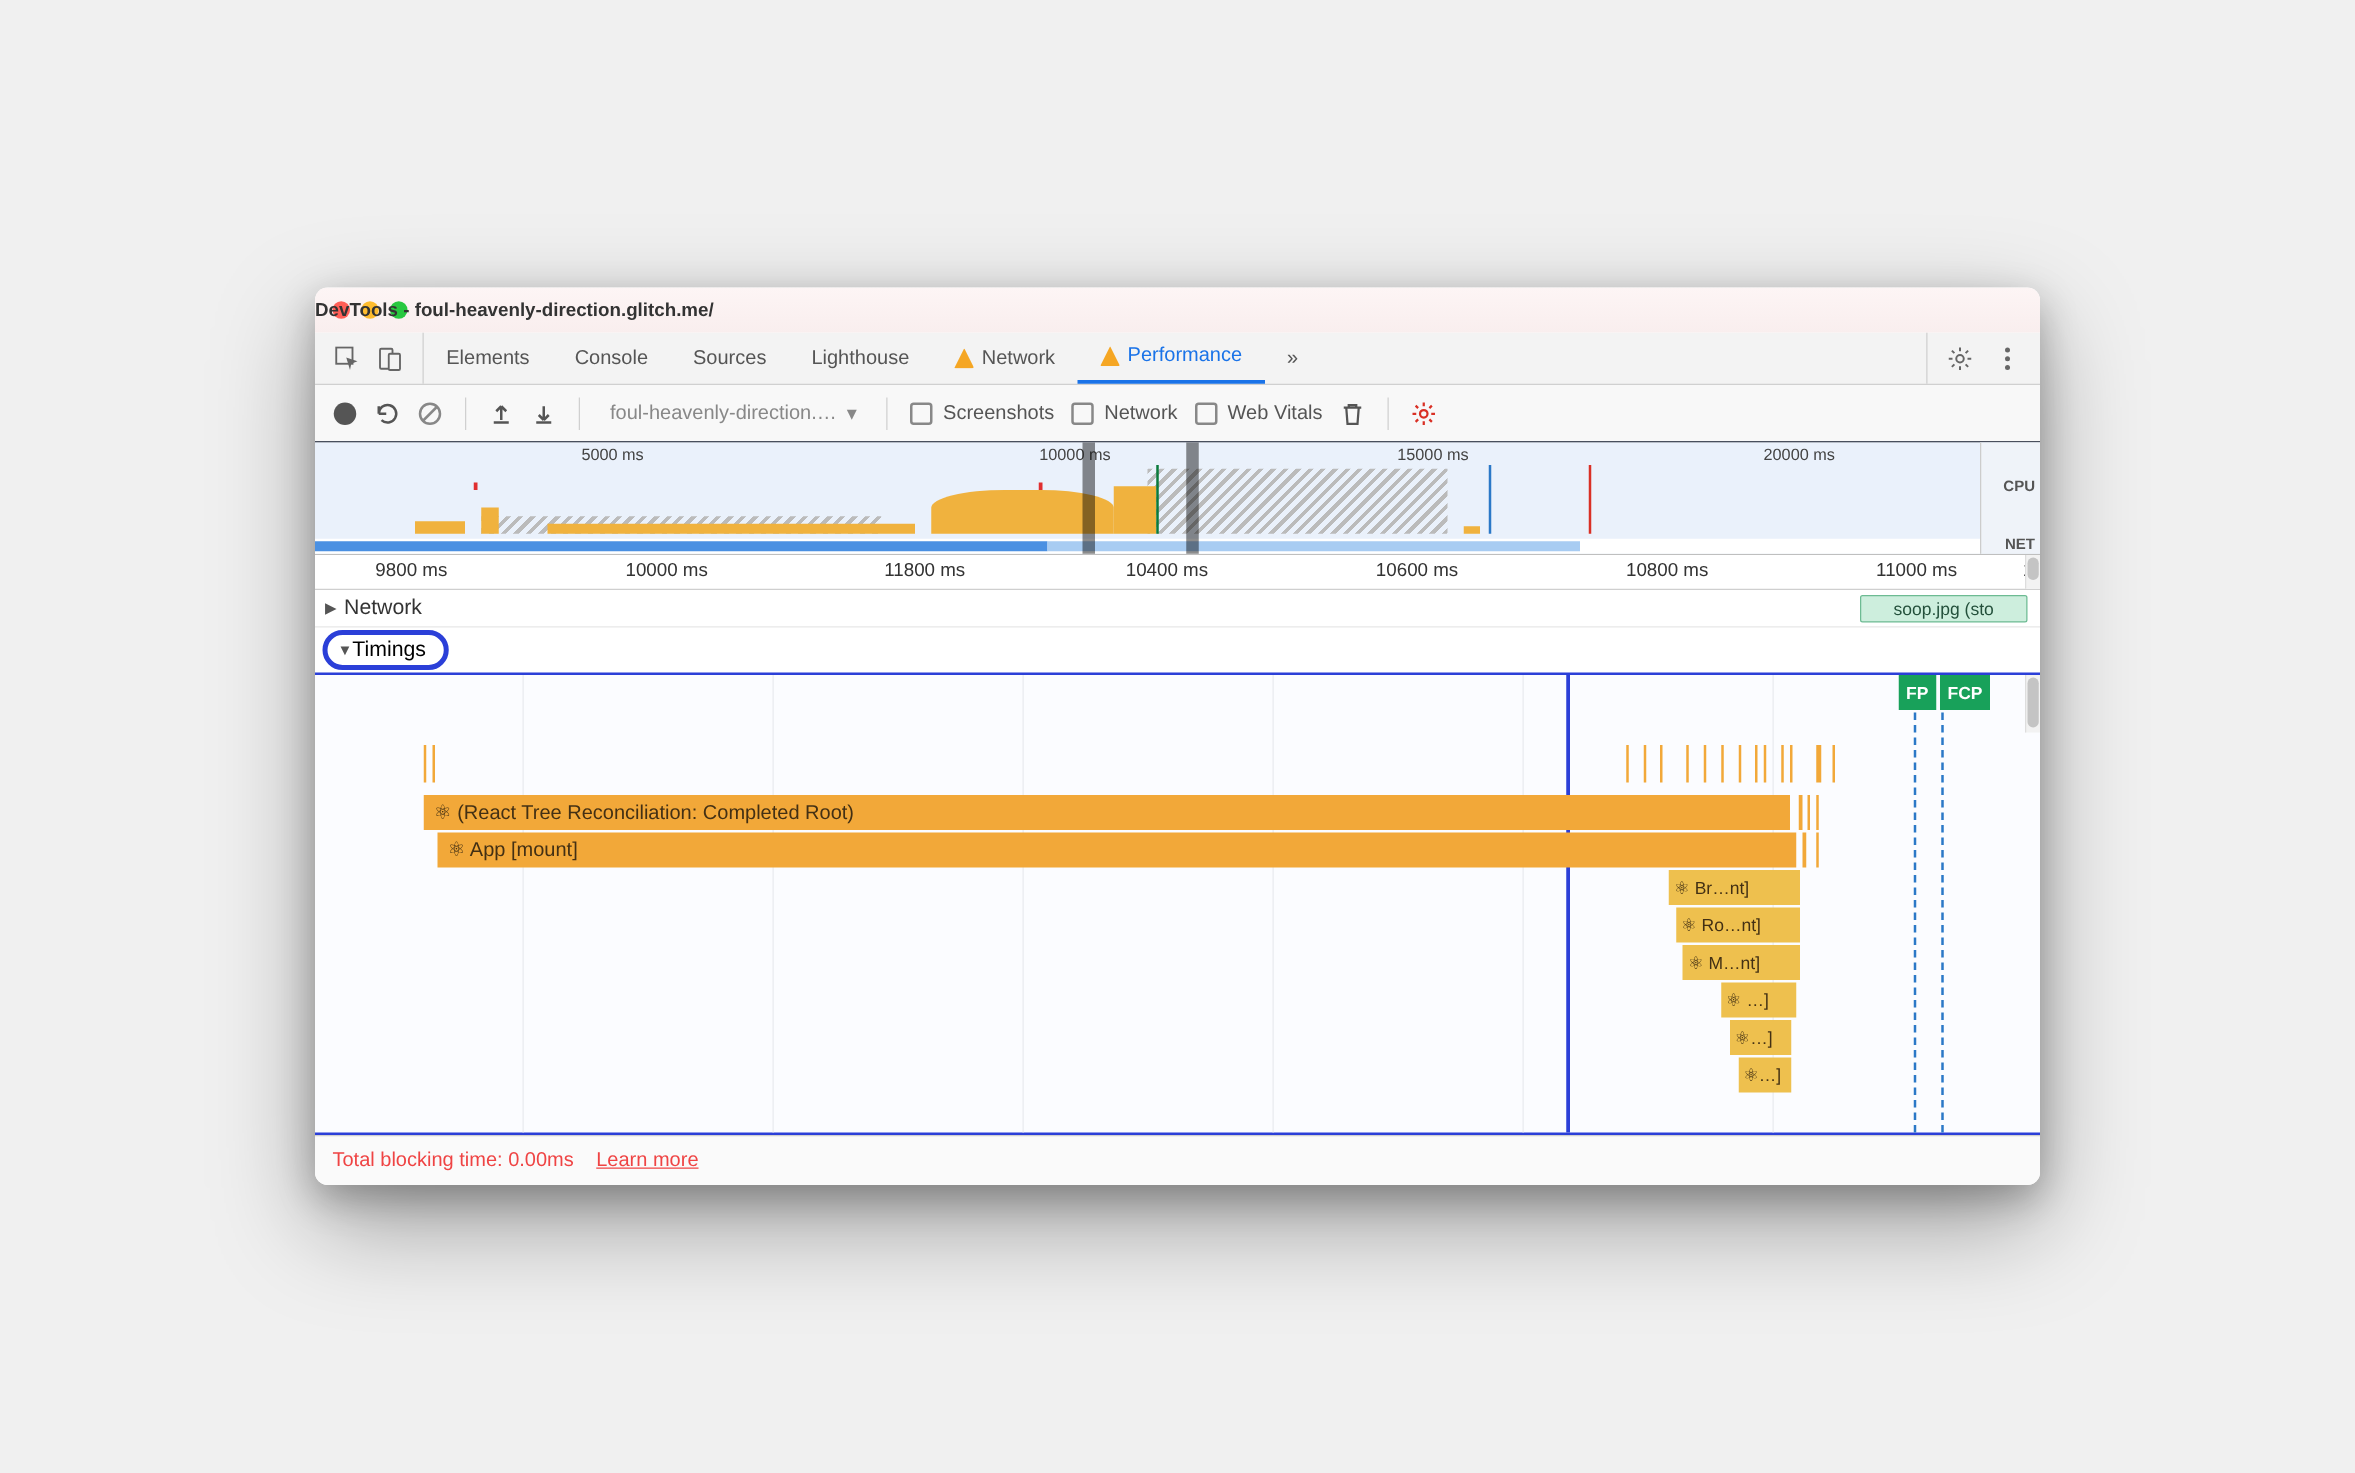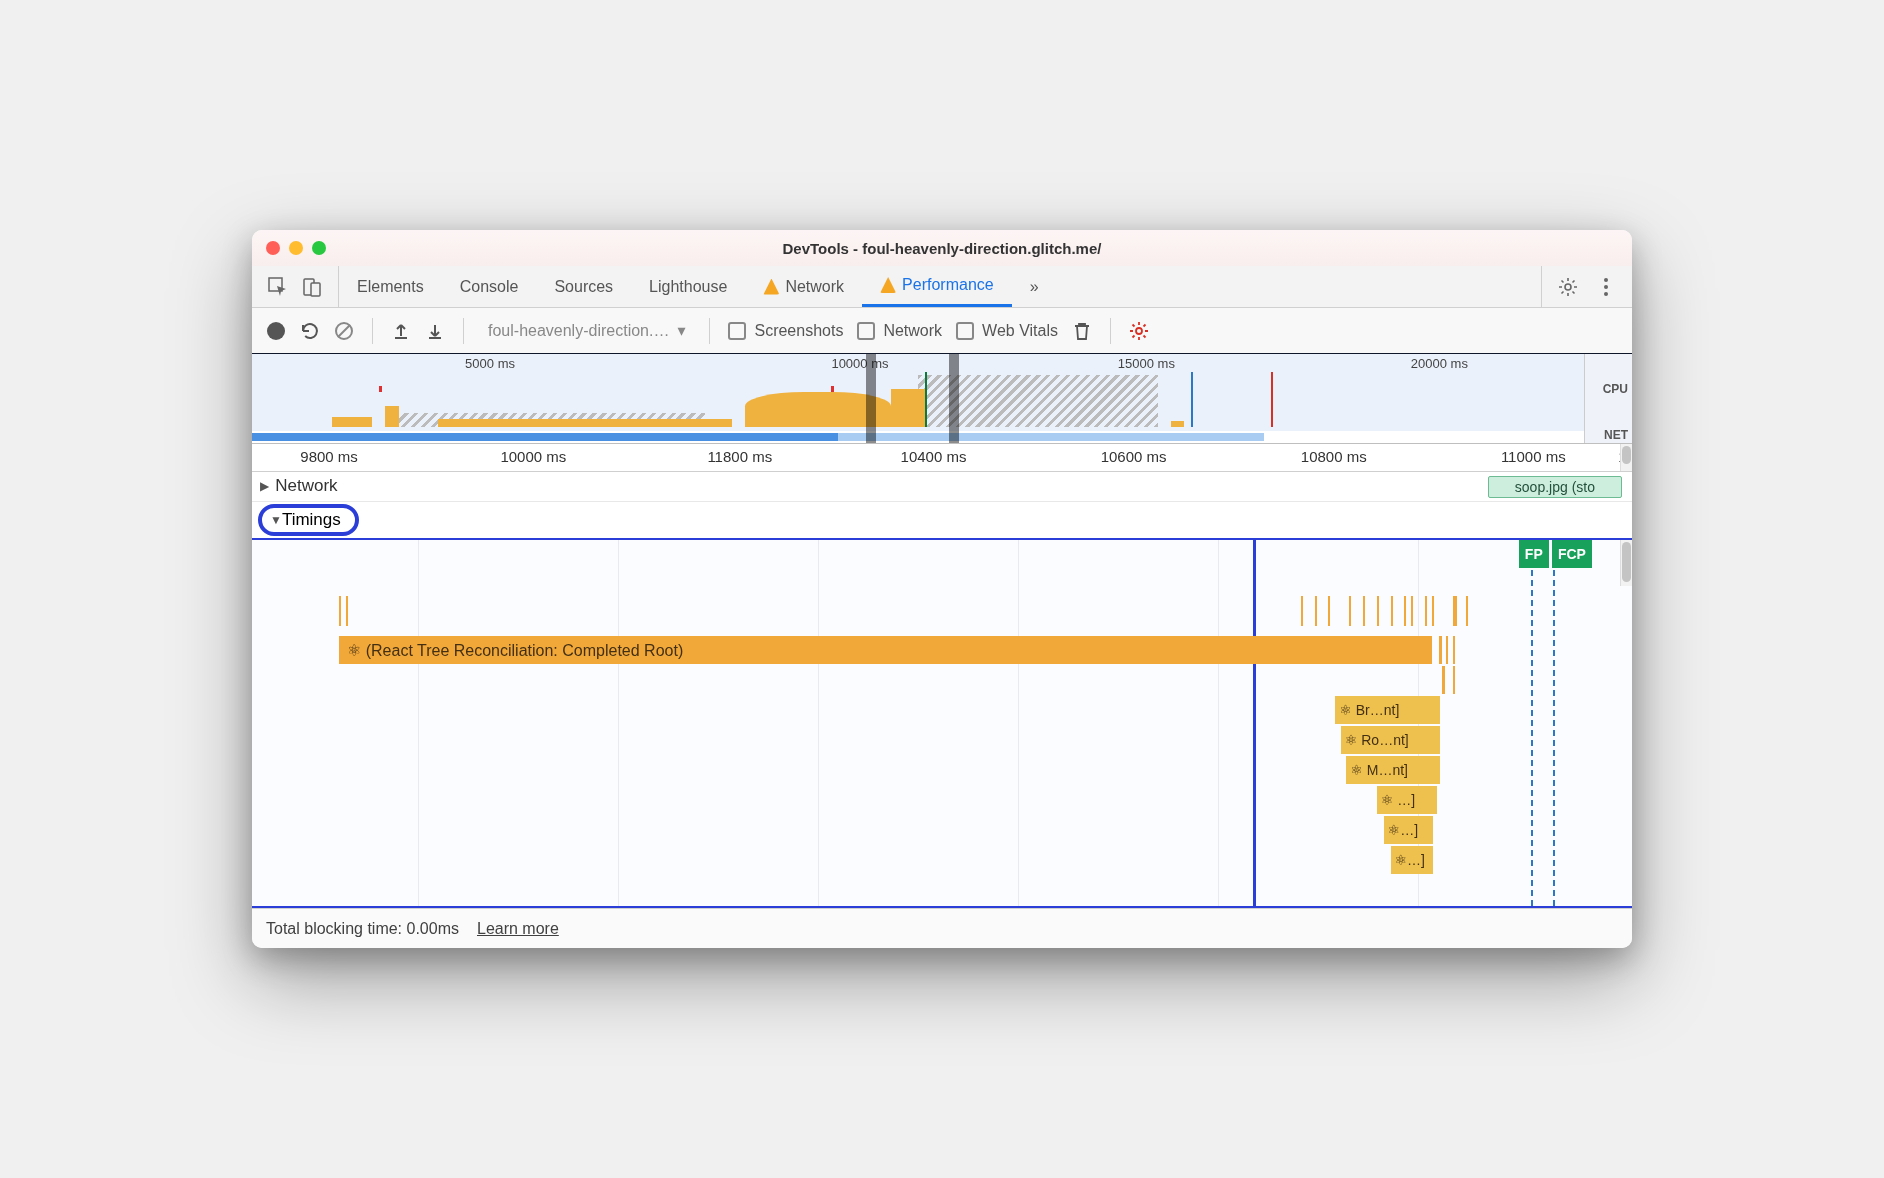--- a/index.html
+++ b/index.html
@@ -26,21 +26,21 @@
   align-items: center;
   position: relative;
   padding: 0 14px;
 }
 .traffic { display: flex; gap: 9px; }
 .dot { width: 14px; height: 14px; border-radius: 50%; }
 .dot.red { background: #ff5f57; }
 .dot.yellow { background: #febc2e; }
 .dot.green { background: #28c840; }
 .title {
-  position: absolute; left: 0; right: 0; text-align: center;
+  position: absolute; left: 0; right: 0; 
   font-size: 15px; font-weight: 600; color: #333; pointer-events: none;
 }
 .tabs {
   display: flex; align-items: center;
   height: 42px; border-bottom: 1px solid #d0d0d0;
   background: #f3f3f3; font-size: 16px; color: #555;
 }
 .tabs .inspect-group {
   display: flex; align-items: center; gap: 14px;
   padding: 0 16px; border-right: 1px solid #d0d0d0; height: 100%;
@@ -116,21 +116,21 @@
 .flame-bar { position:absolute; height:28px; background:#f2a839; display:flex; align-items:center; padding:0 8px; font-size:16px; color:#433014; white-space:nowrap; overflow:hidden; }
 .flame-bar.small { font-size:14px; padding:0 4px; }
 .flame-bar.mini { background:#eec04e; }
 .marker { position:absolute; top:0; height:28px; background:#18a15a; color:#fff; font-size:14px; font-weight:600; display:flex; align-items:center; padding:0 6px; }
 .dash { position:absolute; top:0; bottom:0; width:0; border-left:2px dashed #2b78c7; }
 .sel-vline { position:absolute; top:0; bottom:0; width:3px; background:#2b3fd8; }
 .thin-bar { position:absolute; width:2px; background:#f2a839; }
 .footer {
   height: 40px; border-top:1px solid #d0d0d0;
   display:flex; align-items:center; gap: 18px;
-  padding: 0 14px; font-size:16px; color:#404040; background:#fafafa;
+  padding: 0 14px; font-size:16px; color:#ef4444; background:#fafafa;
 }
 .footer .link { text-decoration: underline; cursor:pointer; }
 svg { display:block; }
 </style>
 </head>
 <body>
 
 <div class="window">
 
   <div class="titlebar">
@@ -353,20 +353,21 @@
       <div class="thin-bar" style="left:81.5%; top:56px; height:30px"></div>
       <div class="thin-bar" style="left:82.5%; top:56px; height:30px"></div>
       <div class="thin-bar" style="left:83.5%; top:56px; height:30px"></div>
       <div class="thin-bar" style="left:84%; top:56px; height:30px"></div>
       <div class="thin-bar" style="left:85%; top:56px; height:30px"></div>
       <div class="thin-bar" style="left:85.5%; top:56px; height:30px"></div>
       <div class="thin-bar" style="left:87%; top:56px; height:30px; width:4px"></div>
       <div class="thin-bar" style="left:88%; top:56px; height:30px"></div>
 
       <div class="flame-bar" style="left:6.3%; width:79.2%; top:96px">⚛ (React Tree Reconciliation: Completed Root)</div>
+      <div class="flame-bar" style="left:7.1%; width:78.8%; top:126px">⚛ App [mount]</div>
 
       <div class="flame-bar small mini" style="left:78.5%; width:7.6%; top:156px">⚛ Br…nt]</div>
       <div class="flame-bar small mini" style="left:78.9%; width:7.2%; top:186px">⚛ Ro…nt]</div>
       <div class="flame-bar small mini" style="left:79.3%; width:6.8%; top:216px">⚛ M…nt]</div>
       <div class="flame-bar small mini" style="left:81.5%; width:4.4%; top:246px">⚛ …]</div>
       <div class="flame-bar small mini" style="left:82.0%; width:3.6%; top:276px">⚛…]</div>
       <div class="flame-bar small mini" style="left:82.5%; width:3.1%; top:306px">⚛…]</div>
 
       <div class="thin-bar" style="left:86%; top:96px; height:28px; width:3px"></div>
       <div class="thin-bar" style="left:86.5%; top:96px; height:28px"></div>

